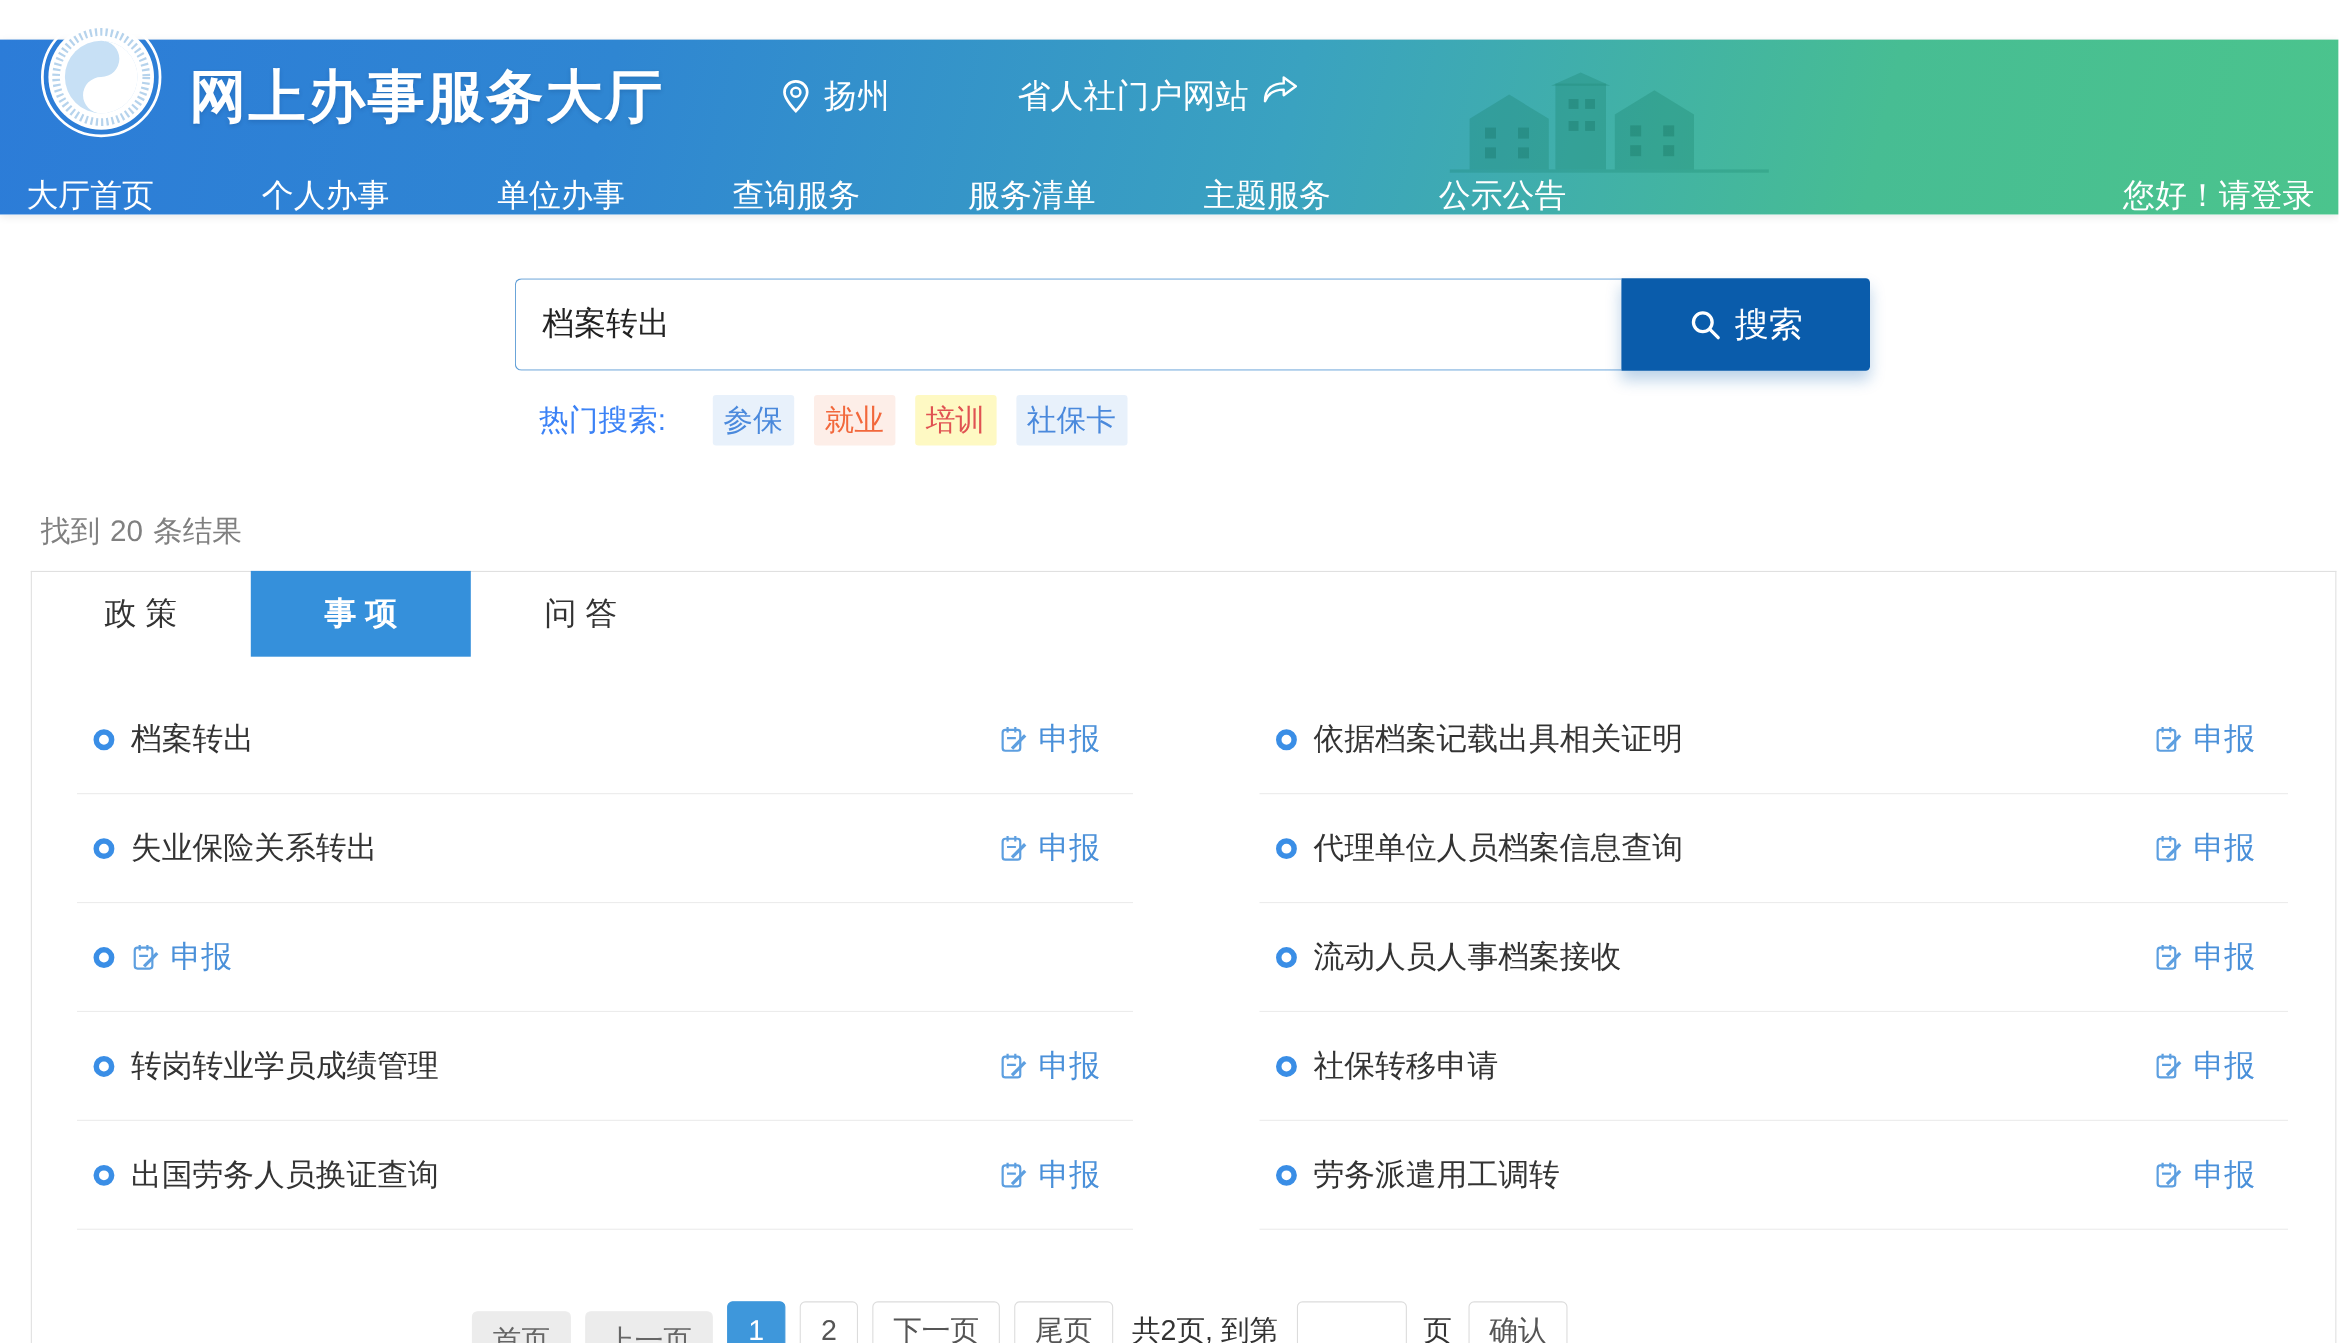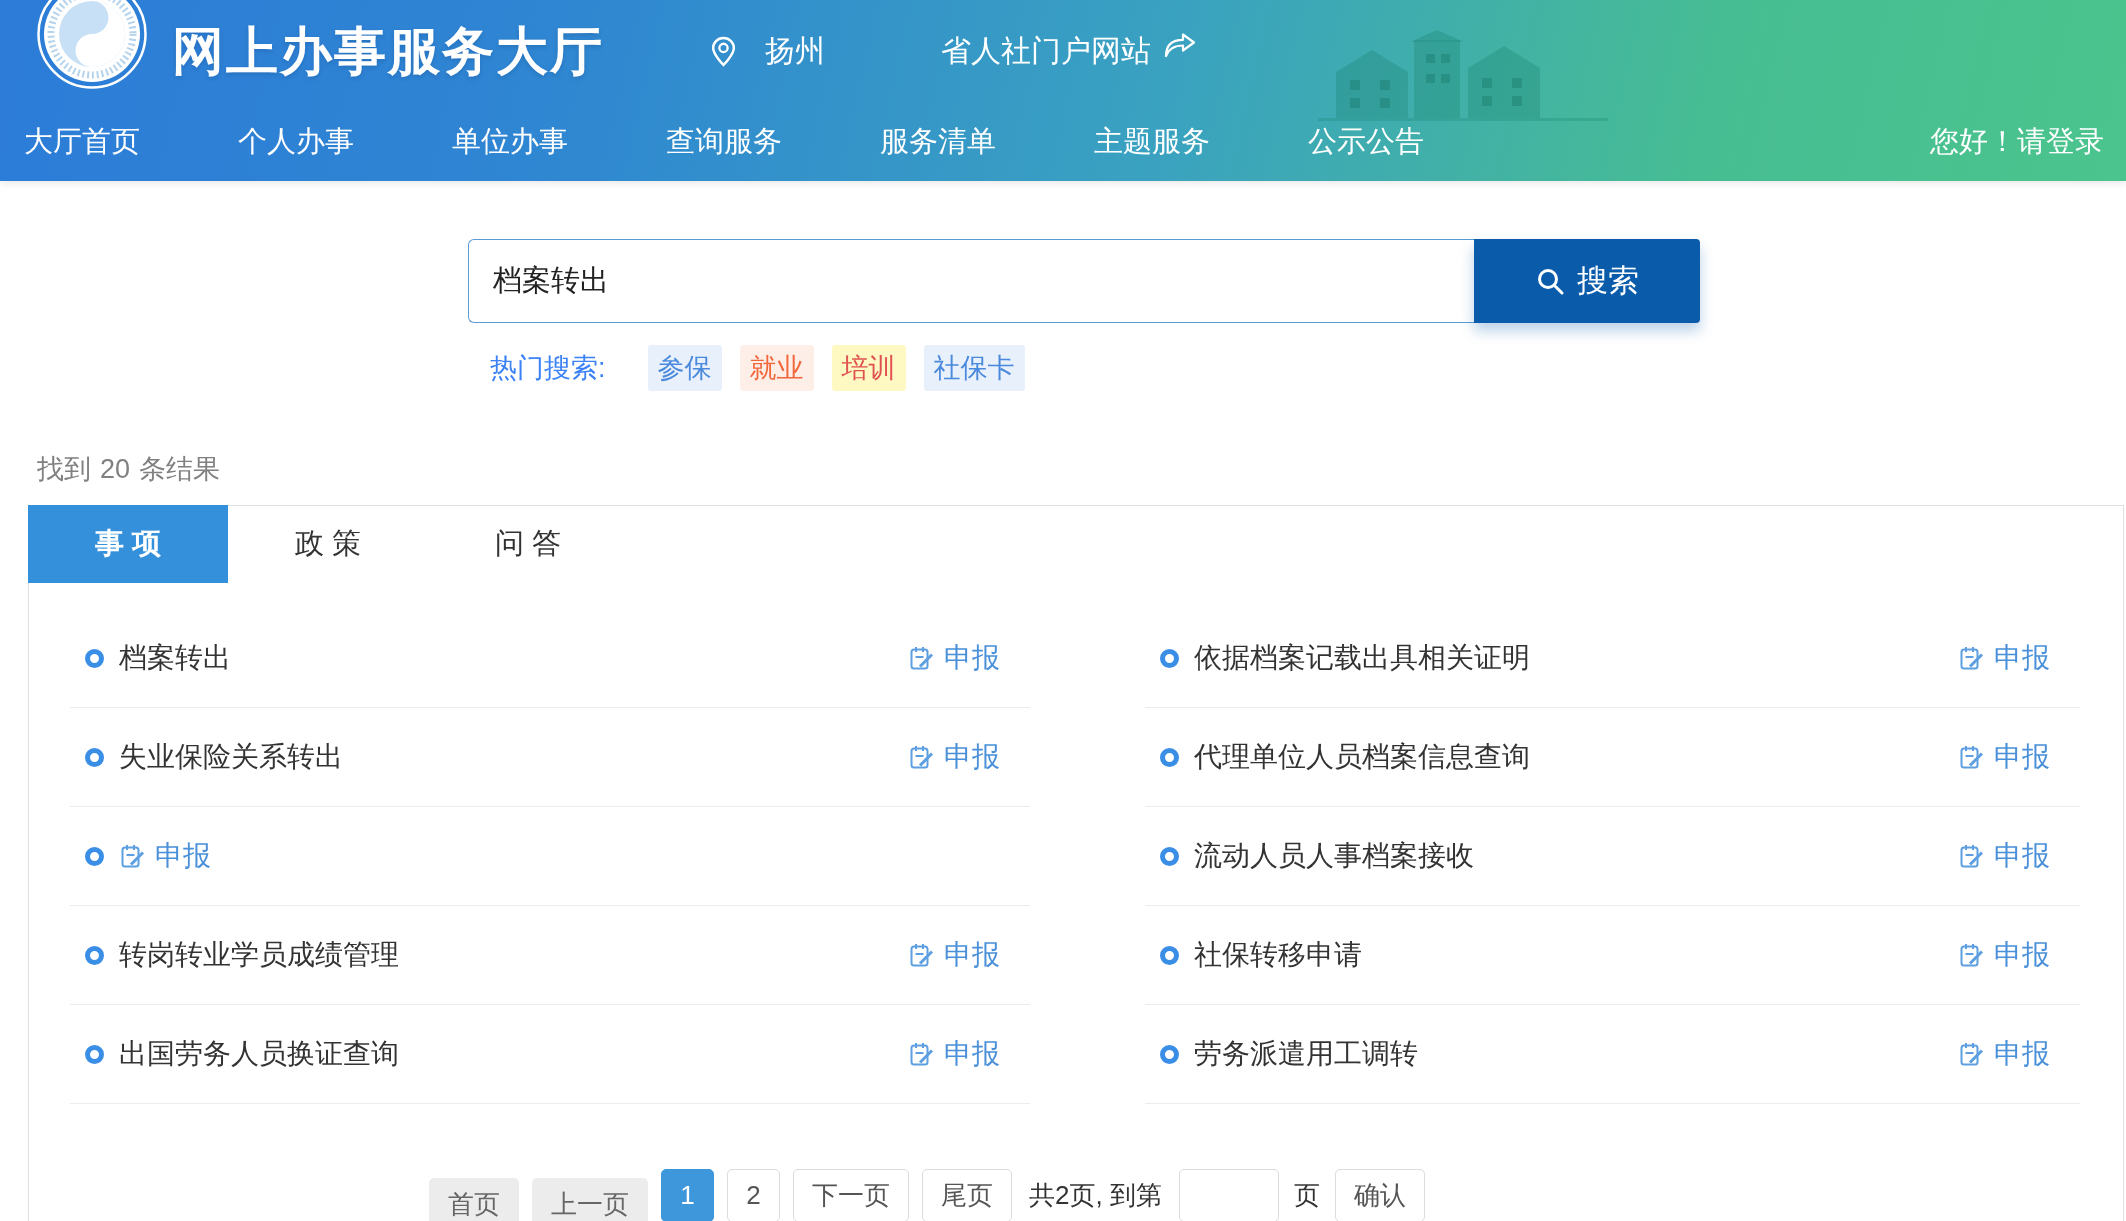--- a/index.html
+++ b/index.html
@@ -1,27 +1,27 @@
 <!DOCTYPE html>
 <html><head>
 <meta charset="utf-8">
 <style>
   * { margin: 0; padding: 0; box-sizing: border-box; }
   html, body { width: 2126px; height: 1221px; overflow: hidden; background: #ffffff;
     font-family: "Liberation Sans", "DejaVu Sans", sans-serif; }
 
   
-  .site-header { position: relative; height: 181px; width: 100%;
+  .site-header { position: relative; height: 159px; width: 100%;
     background: linear-gradient(103deg, #2c7cd8 0%, #2f86d2 26%, #3aa2c0 55%, #47bd93 80%, #4bc48d 100%);
-    box-shadow: 0 2px 8px rgba(0,0,0,0.10); }
+    box-shadow: 0 2px 8px rgba(0,0,0,0.10); margin-top: 36px; }
   .header-top { position: relative; z-index: 2; height: 103px; display: flex; align-items: center; padding-left: 36px; }
   .logo { width: 112px; height: 112px; margin-top: -36px; flex: 0 0 auto; }
   .site-title { margin-left: 24px; font-size: 52px; font-weight: 700; color: #ffffff;
     letter-spacing: 2px; text-shadow: 0 2px 4px rgba(0,40,90,0.18); white-space: nowrap; }
-  .city-selector { margin-left: 106px; display: flex; align-items: center; gap: 28px;
+  .city-selector { margin-left: 106px; display: flex; align-items: center; gap: 12px;
     color: #ffffff; font-size: 30px; cursor: pointer; }
   .portal-link { margin-left: 116px; display: flex; align-items: flex-start; gap: 12px;
     color: #ffffff; font-size: 30px; text-decoration: none; cursor: pointer; }
   .buildings-decoration { position: absolute; left: 1318px; top: 26px; z-index: 1; opacity: 0.55; }
   .main-nav { position: relative; z-index: 2; height: 78px; display: flex; align-items: center;
     padding: 0 22px 0 24px; gap: 98px; }
   .nav-item { color: #ffffff; font-size: 29px; text-decoration: none; white-space: nowrap; cursor: pointer; }
   .login-link { margin-left: auto; color: #ffffff; font-size: 29px; text-decoration: none; white-space: nowrap; cursor: pointer; }
 
   
@@ -163,22 +163,22 @@
 </section>
 
 <div class="result-summary">
   <span>找到</span>
   <span>20</span>
   <span>条结果</span>
 </div>
 
 <div class="result-panel">
   <div class="tabs">
+    <div class="tab">政 策</div>
     <div class="tab active">事 项</div>
-    <div class="tab">政 策</div>
     <div class="tab">问 答</div>
   </div>
 
   <div class="columns">
     <div class="col">
       <div class="result-row">
         <span class="bullet-icon"></span>
         <span class="item-title">档案转出</span>
         <a class="apply-link">
           <svg width="27" height="27" viewBox="0 0 27 27" fill="none" stroke="#5d9fe0" stroke-width="2">

